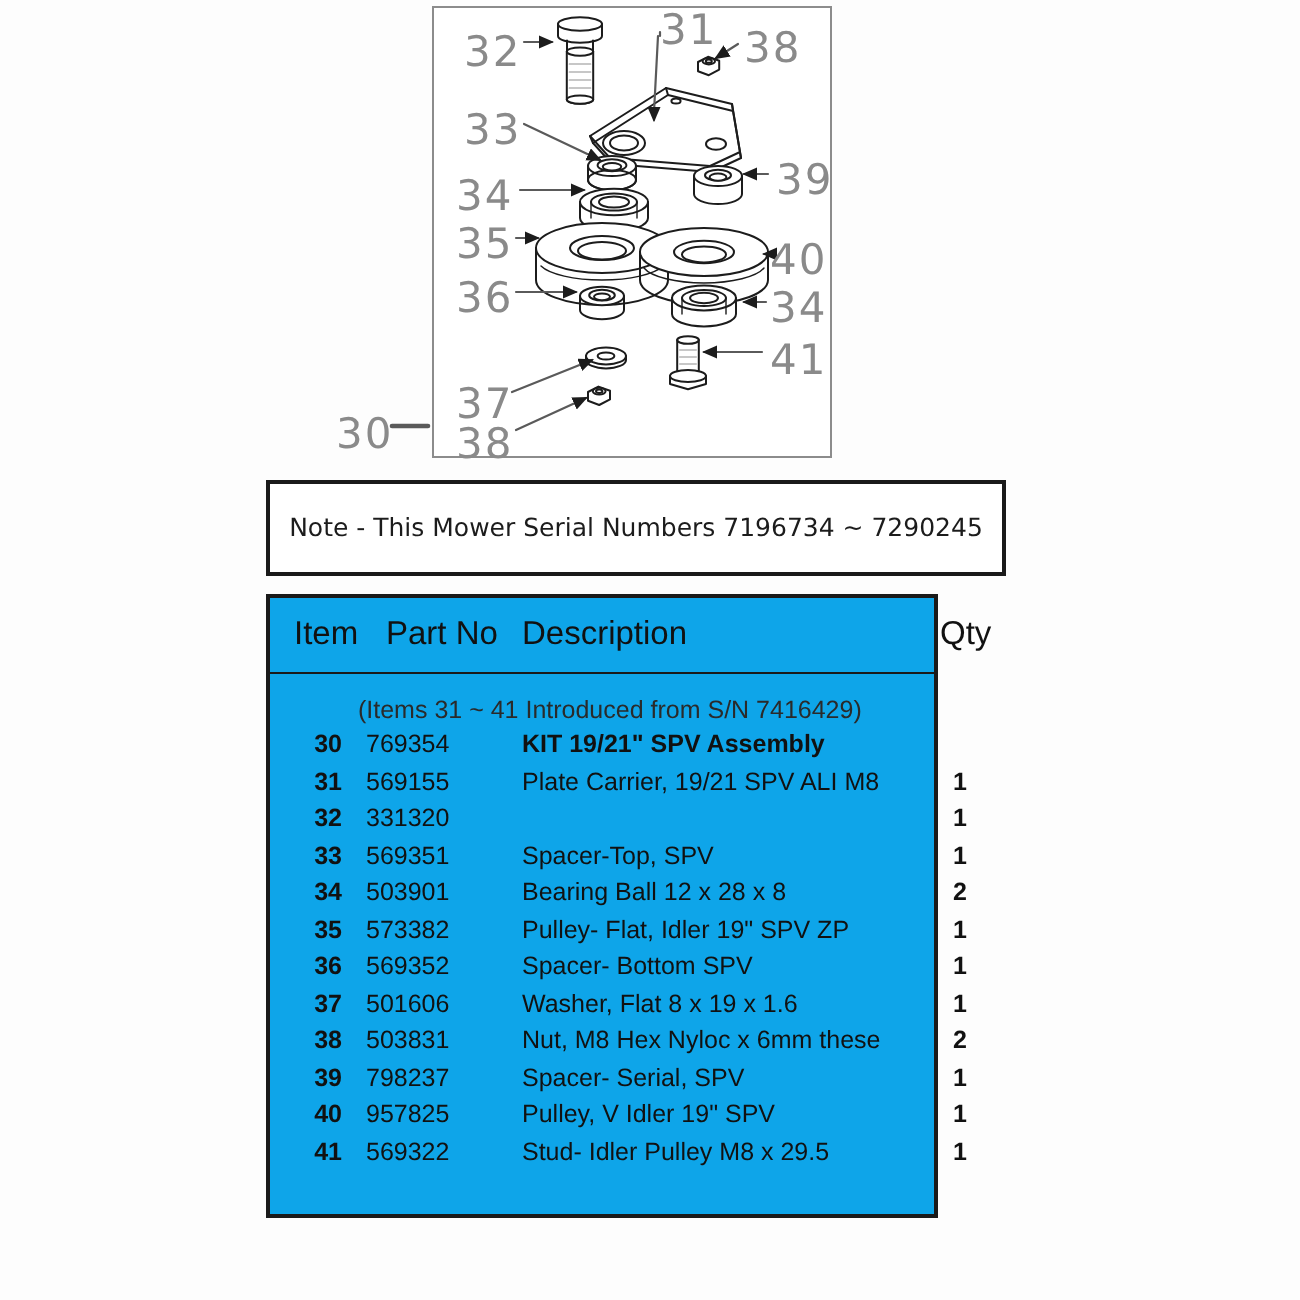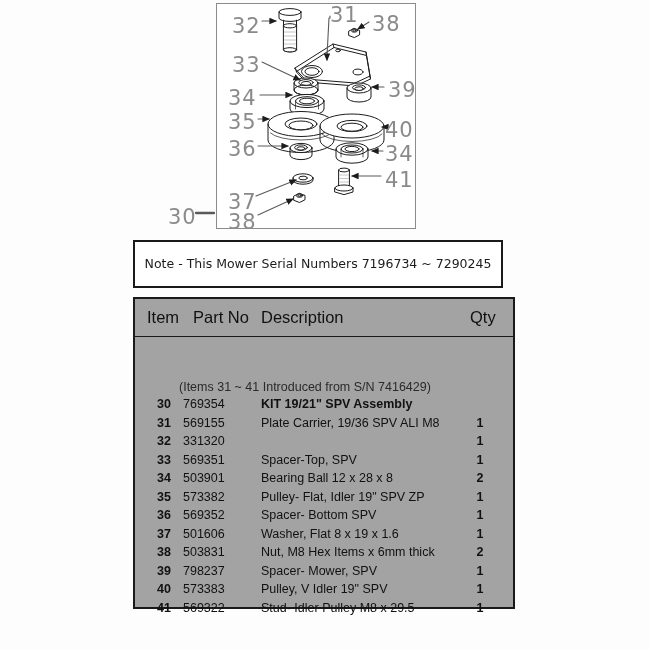--- a/index.html
+++ b/index.html
@@ -66,25 +66,25 @@
     color: #1c1c1c;
     line-height: 1.55;
     white-space: nowrap;
   }
 
   
   #parts-table {
     position: absolute;
     left: 133px;
     top: 297px;
-    width: 382px;
+    width: 336px;
     height: 312px;
     box-sizing: border-box;
     border: 2px solid #1a1a1a;
-    background: #a3a3a3;
+    background: #0ea5e9;
   }
   #table-header {
     height: 38px;
     box-sizing: border-box;
     border-bottom: 1.5px solid #1a1a1a;
     position: relative;
   }
   #table-header .th {
     position: absolute;
     top: 9px;
@@ -98,21 +98,20 @@
   #th-desc     { left: 126px; }
   #th-qty      { left: 335px; }
 
   #table-body {
     position: relative;
     padding-top: 11px;
   }
   .intro-row {
     position: relative;
     height: 17px;
-    margin-top: 32px;
   }
   .intro-note {
     position: absolute;
     left: 44px;
     top: 0;
     font-family: "Liberation Sans", sans-serif;
     font-size: 12.5px;
     color: #2a2a2a;
     white-space: nowrap;
   }
@@ -320,21 +319,21 @@
 
   <div class="row bold">
         <span class="c c-item">30</span>
         <span class="c c-part">769354</span>
         <span class="c c-desc">KIT 19/21" SPV Assembly</span>
         <span class="c c-qty"></span>
       </div>
       <div class="row">
         <span class="c c-item">31</span>
         <span class="c c-part">569155</span>
-        <span class="c c-desc">Plate Carrier, 19/36 SPV ALI M8</span>
+        <span class="c c-desc">Plate Carrier, 19/21 SPV ALI M8</span>
         <span class="c c-qty">1</span>
       </div>
       <div class="row">
         <span class="c c-item">32</span>
         <span class="c c-part">331320</span>
         <span class="c c-qty">1</span>
       </div>
       <div class="row">
         <span class="c c-item">33</span>
         <span class="c c-part">569351</span>
@@ -361,32 +360,32 @@
       </div>
       <div class="row">
         <span class="c c-item">37</span>
         <span class="c c-part">501606</span>
         <span class="c c-desc">Washer, Flat 8 x 19 x 1.6</span>
         <span class="c c-qty">1</span>
       </div>
       <div class="row">
         <span class="c c-item">38</span>
         <span class="c c-part">503831</span>
-        <span class="c c-desc">Nut, M8 Hex Items x 6mm thick</span>
+        <span class="c c-desc">Nut, M8 Hex Nyloc x 6mm these</span>
         <span class="c c-qty">2</span>
       </div>
       <div class="row">
         <span class="c c-item">39</span>
         <span class="c c-part">798237</span>
-        <span class="c c-desc">Spacer- Mower, SPV</span>
+        <span class="c c-desc">Spacer- Serial, SPV</span>
         <span class="c c-qty">1</span>
       </div>
       <div class="row">
         <span class="c c-item">40</span>
-        <span class="c c-part">573383</span>
+        <span class="c c-part">957825</span>
         <span class="c c-desc">Pulley, V Idler 19" SPV</span>
         <span class="c c-qty">1</span>
       </div>
       <div class="row">
         <span class="c c-item">41</span>
         <span class="c c-part">569322</span>
         <span class="c c-desc">Stud- Idler Pulley M8 x 29.5</span>
         <span class="c c-qty">1</span>
       </div>
     </div>

